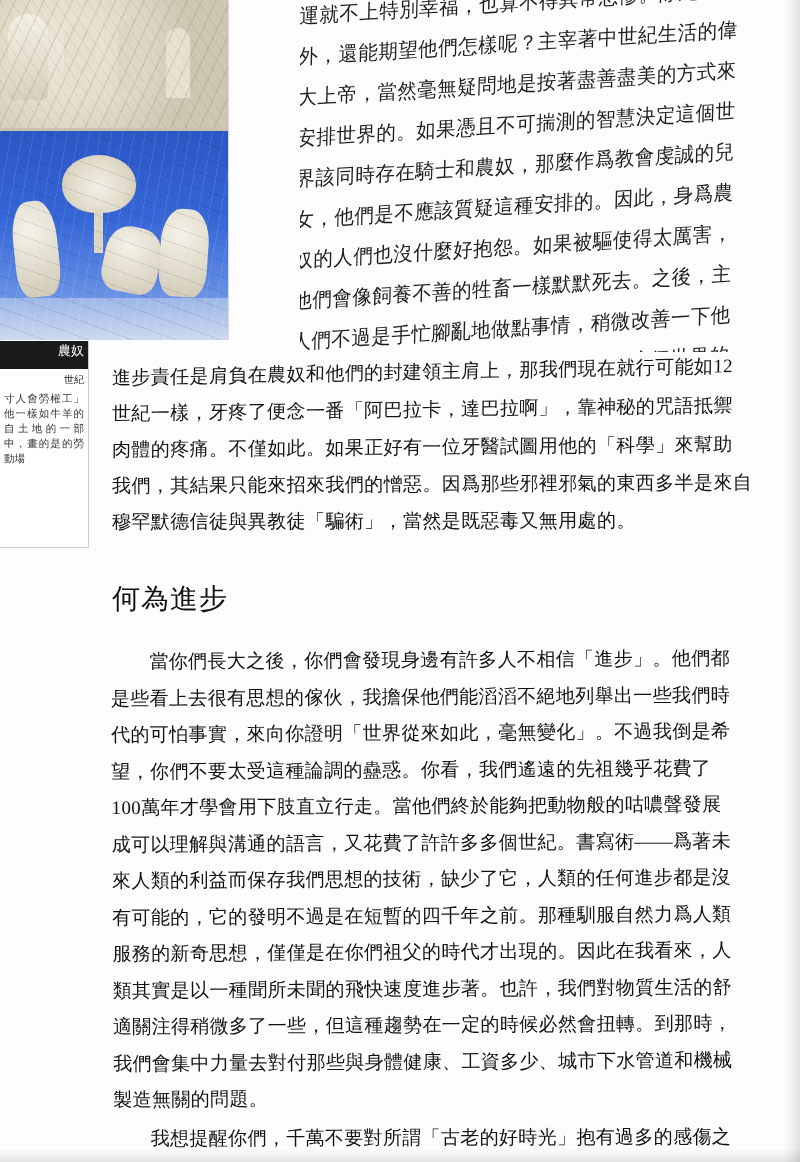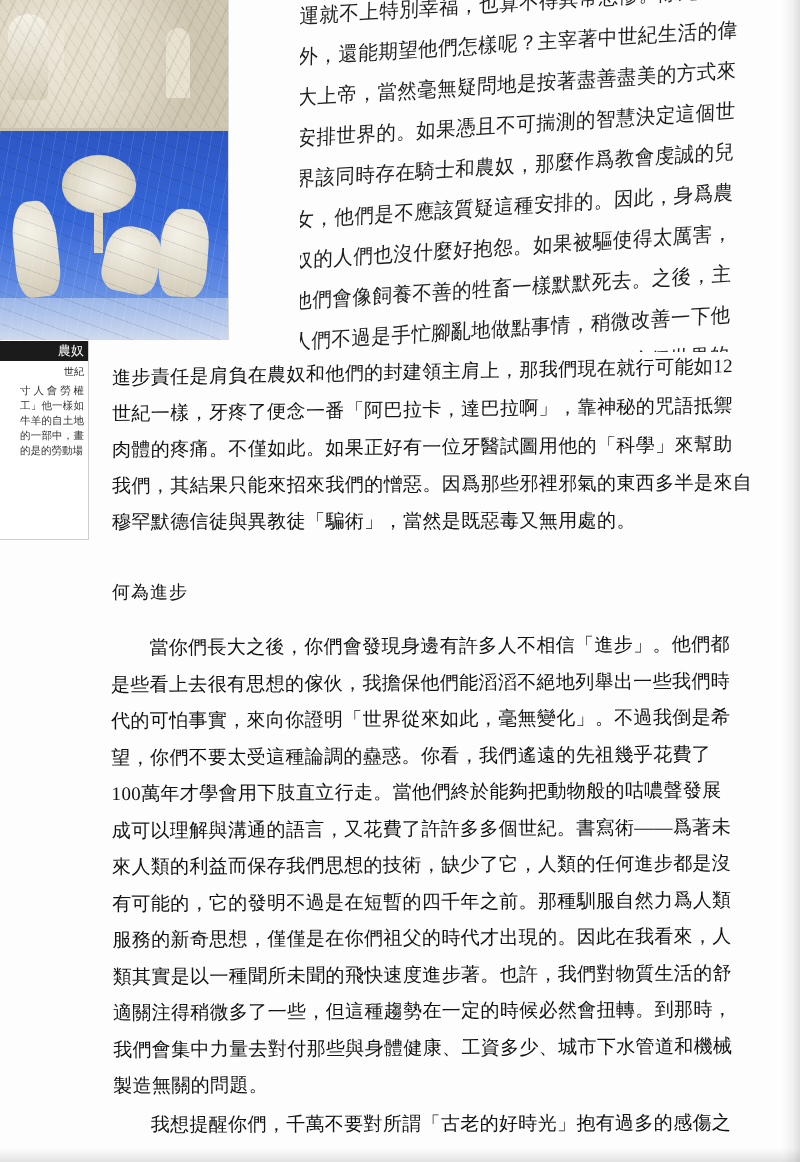--- a/index.html
+++ b/index.html
@@ -104,39 +104,39 @@
     width: 88px;
     background: #ffffff;
     border-right: 1px solid #cfcfcf;
     border-bottom: 1px solid #cfcfcf;
   }
   .caption-title {
     background: #1b1b1b;
     color: #ffffff;
     font-size: 13px;
     line-height: 20px;
-    height: 20px;
+    height: 28px;
     text-align: right;
     padding-right: 4px;
     overflow: hidden;
     white-space: nowrap;
   }
   .caption-sub {
     font-size: 10px;
     color: #222;
     padding: 4px 4px 2px 4px;
     text-align: right;
     white-space: nowrap;
     overflow: hidden;
   }
   .caption-body {
     font-size: 10.5px;
     line-height: 15px;
     color: #333;
-    padding: 2px 4px 6px 20px;
+    padding: 2px 4px 6px 4px;
     text-align: justify;
     overflow: hidden;
     height: 150px;
   }
 
   
   .skew-block {
     position: absolute;
     left: 300px;
     top: 0;
@@ -177,21 +177,21 @@
   }
   .para .ln { display: block; }
   .para-upper .ln:nth-child(1) { transform: rotate(-1.1deg) skewX(-2deg); transform-origin: left center; }
   .para-upper .ln:nth-child(2) { transform: rotate(-0.8deg) skewX(-1.4deg); transform-origin: left center; }
   .para-upper .ln:nth-child(3) { transform: rotate(-0.5deg) skewX(-1deg); transform-origin: left center; }
   .para-upper .ln:nth-child(4) { transform: rotate(-0.3deg); transform-origin: left center; }
   .para-upper .ln:nth-child(5) { transform: rotate(-0.15deg); transform-origin: left center; }
 
   h2.section-title {
     font-family: Liberation Sans, sans-serif;
-    font-size: 18px;
+    font-size: 28px;
     font-weight: normal;
     color: #111;
     margin: 40px 0 26px 0;
     letter-spacing: 1px;
   }
 
   .body-para {
     font-size: 19px;
     line-height: 36.5px;
     color: #121212;

